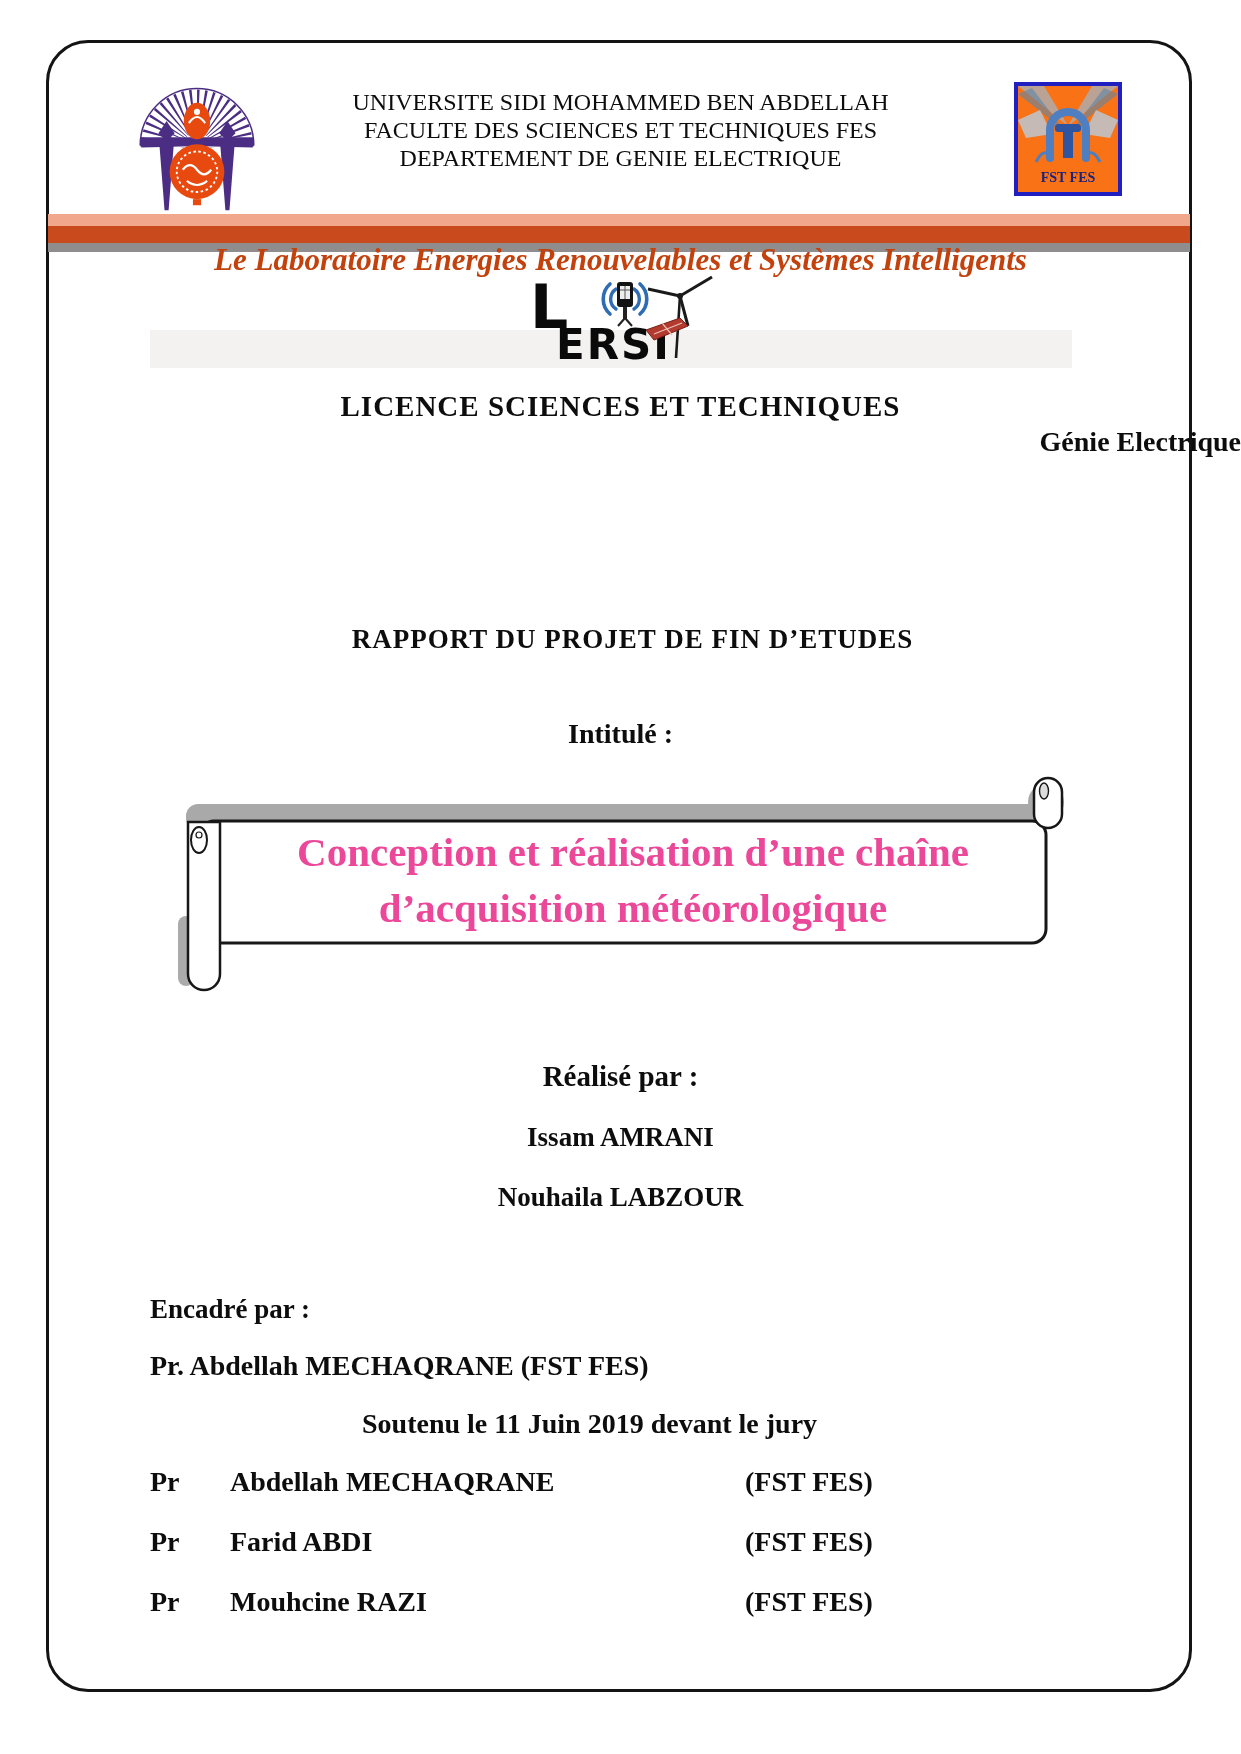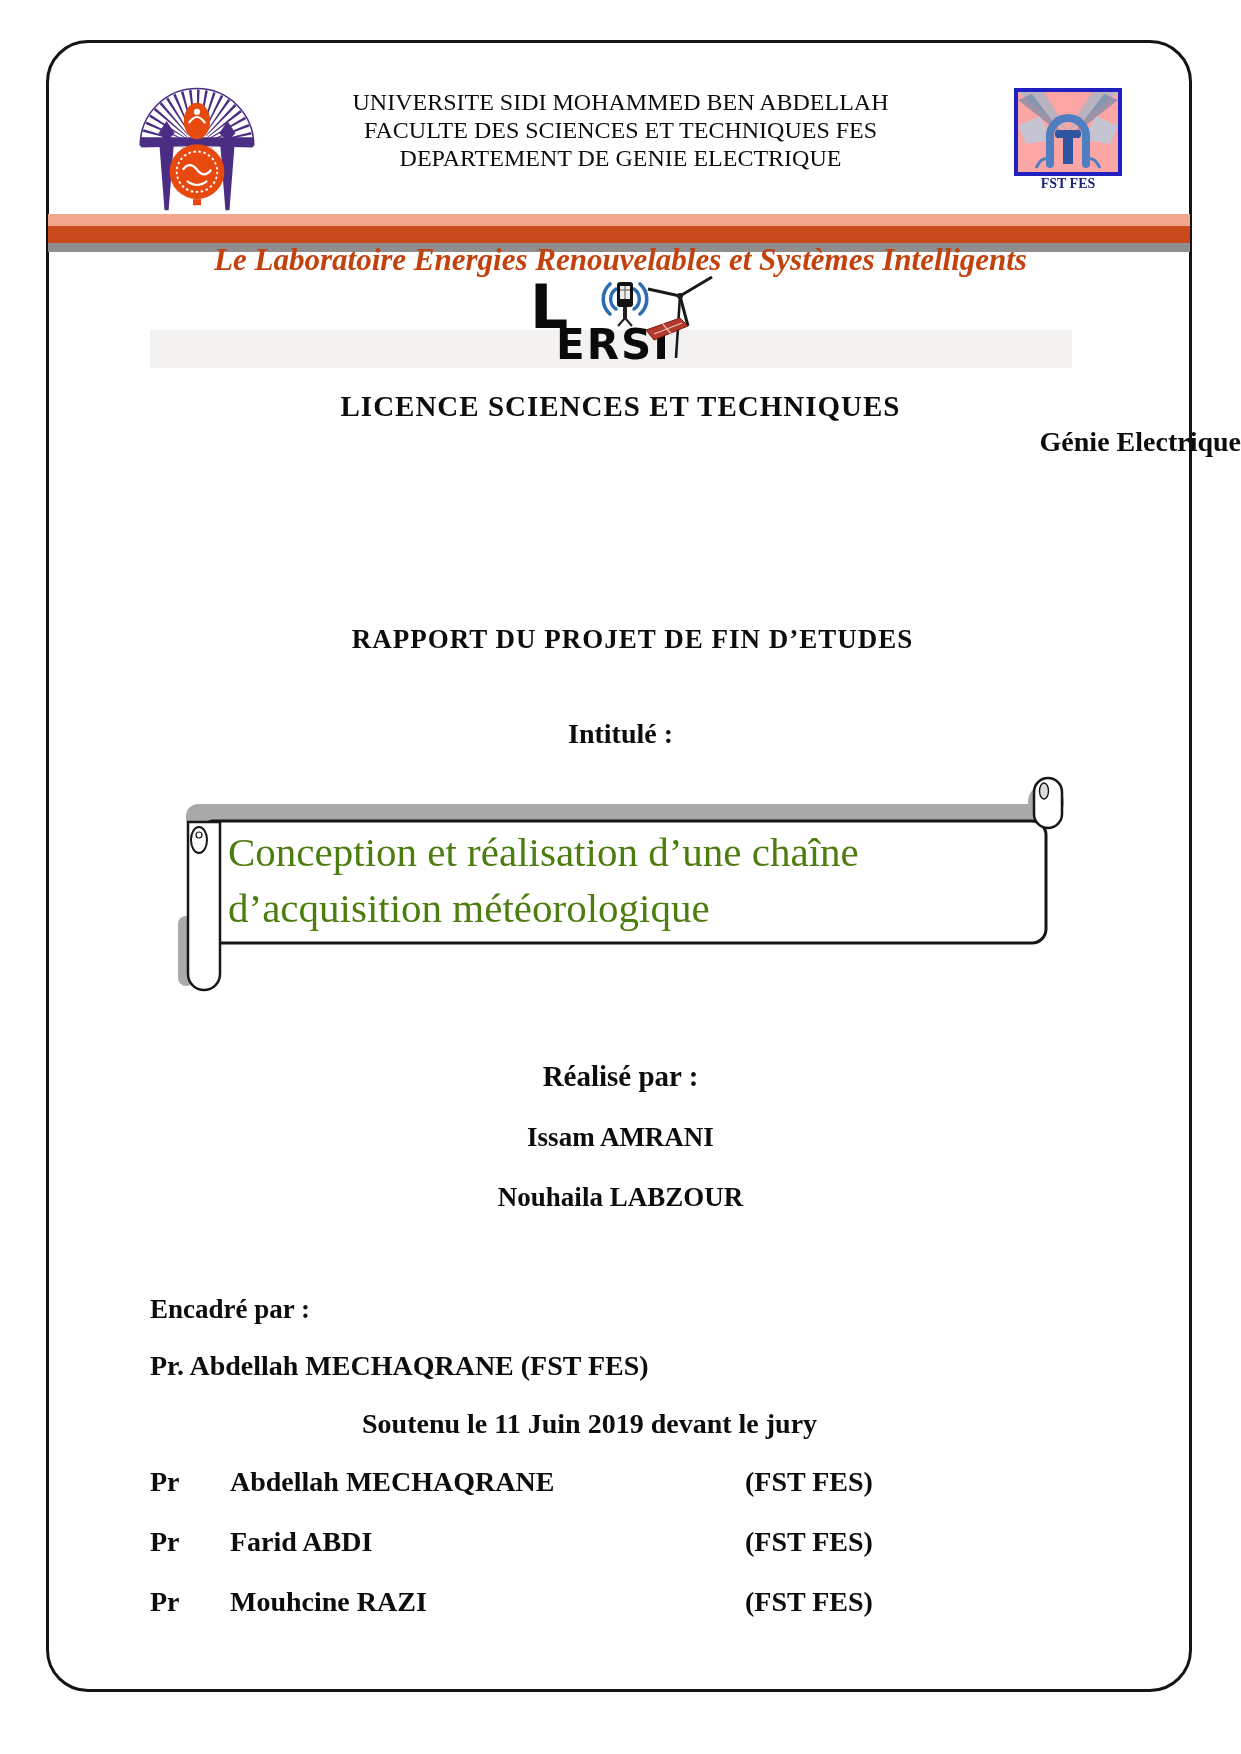--- a/index.html
+++ b/index.html
@@ -24,40 +24,40 @@
   
   .lab-strip{left:150px;top:330px;width:922px;height:38px;background:#F4F2F0;}
   .lab-title{top:242px;font-size:31px;font-weight:bold;font-style:italic;color:#c2410c;}
   
   .licence1{top:390px;font-size:29px;font-weight:bold;letter-spacing:1px;}
   .licence2{top:426px;font-size:28px;font-weight:bold;text-align:right;}
   .rapport{top:624px;font-size:27px;font-weight:bold;letter-spacing:1px;padding-left:12px;}
   .intitule{top:718px;font-size:28px;font-weight:bold;}
   
   .scroll-wrap{left:178px;top:766px;width:900px;height:228px;}
-  .scroll-text{position:absolute;left:50px;width:810px;text-align:left;
-    font-size:41px;font-weight:normal;color:#4d7c0f;}
+  .scroll-text{position:absolute;left:50px;width:810px;text-align:center;
+    font-size:41px;font-weight:bold;color:#ec4899;}
   .scroll-line1{top:62px;}
   .scroll-line2{top:118px;}
   
   .realise{top:1060px;font-size:29px;font-weight:bold;}
   .author0{top:1122px;font-size:27px;font-weight:bold;}
   .author1{top:1182px;font-size:27px;font-weight:bold;}
   
   .encadre{left:150px;top:1294px;font-size:27px;font-weight:bold;}
   .supervisor{left:150px;top:1350px;font-size:28px;font-weight:bold;}
   .soutenu{left:362px;top:1408px;font-size:28px;font-weight:bold;}
   .jury-row{left:0;width:1118px;height:34px;font-size:28px;font-weight:bold;}
   .jury-title{position:absolute;left:150px;}
   .jury-name{position:absolute;left:230px;}
   .jury-aff{position:absolute;left:745px;}
   .jr0{top:1466px;} .jr1{top:1526px;} .jr2{top:1586px;}
   
   .emblem{left:126px;top:80px;width:142px;height:148px;}
-  .fst-logo{left:1014px;top:88px;width:108px;height:88px;background:#fca5a5;
+  .fst-logo{left:1014px;top:82px;width:108px;height:114px;background:#f97316;
     border:4px solid #2020C0;box-sizing:border-box;}
   .lersi{left:528px;top:266px;width:190px;height:96px;}
 </style>
 </head>
 <body>
 
 <div id="page">
   <div class="page-border abs"></div>
 
   <div class="emblem abs">

